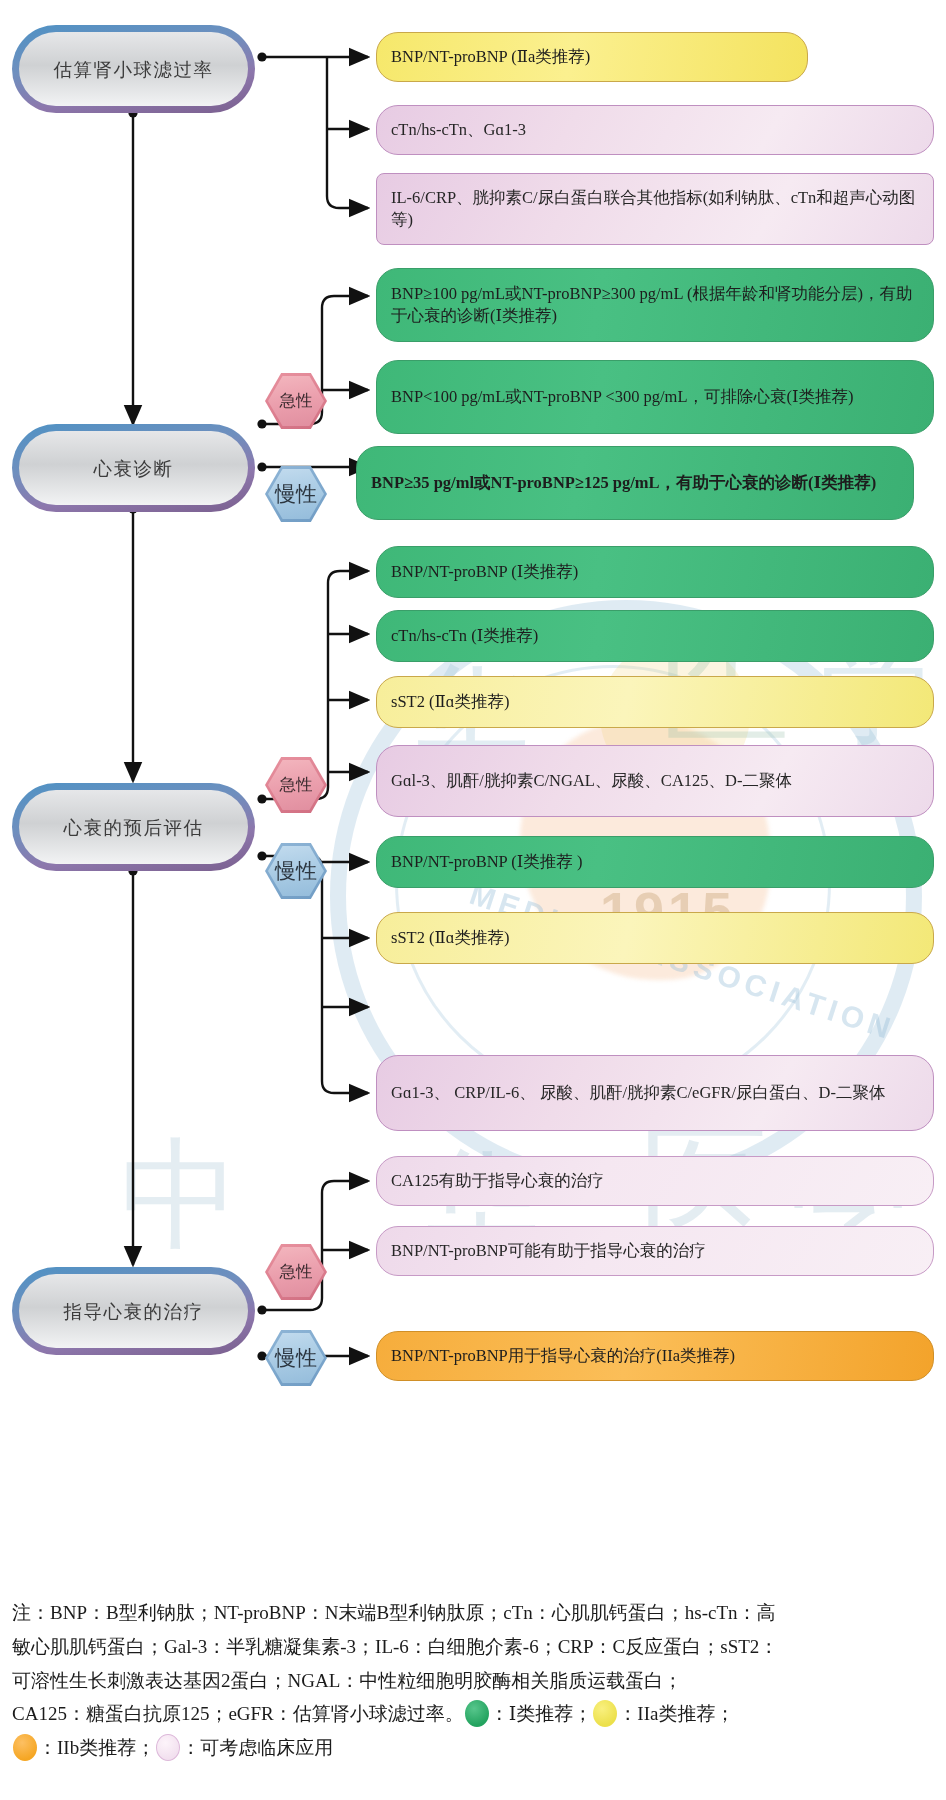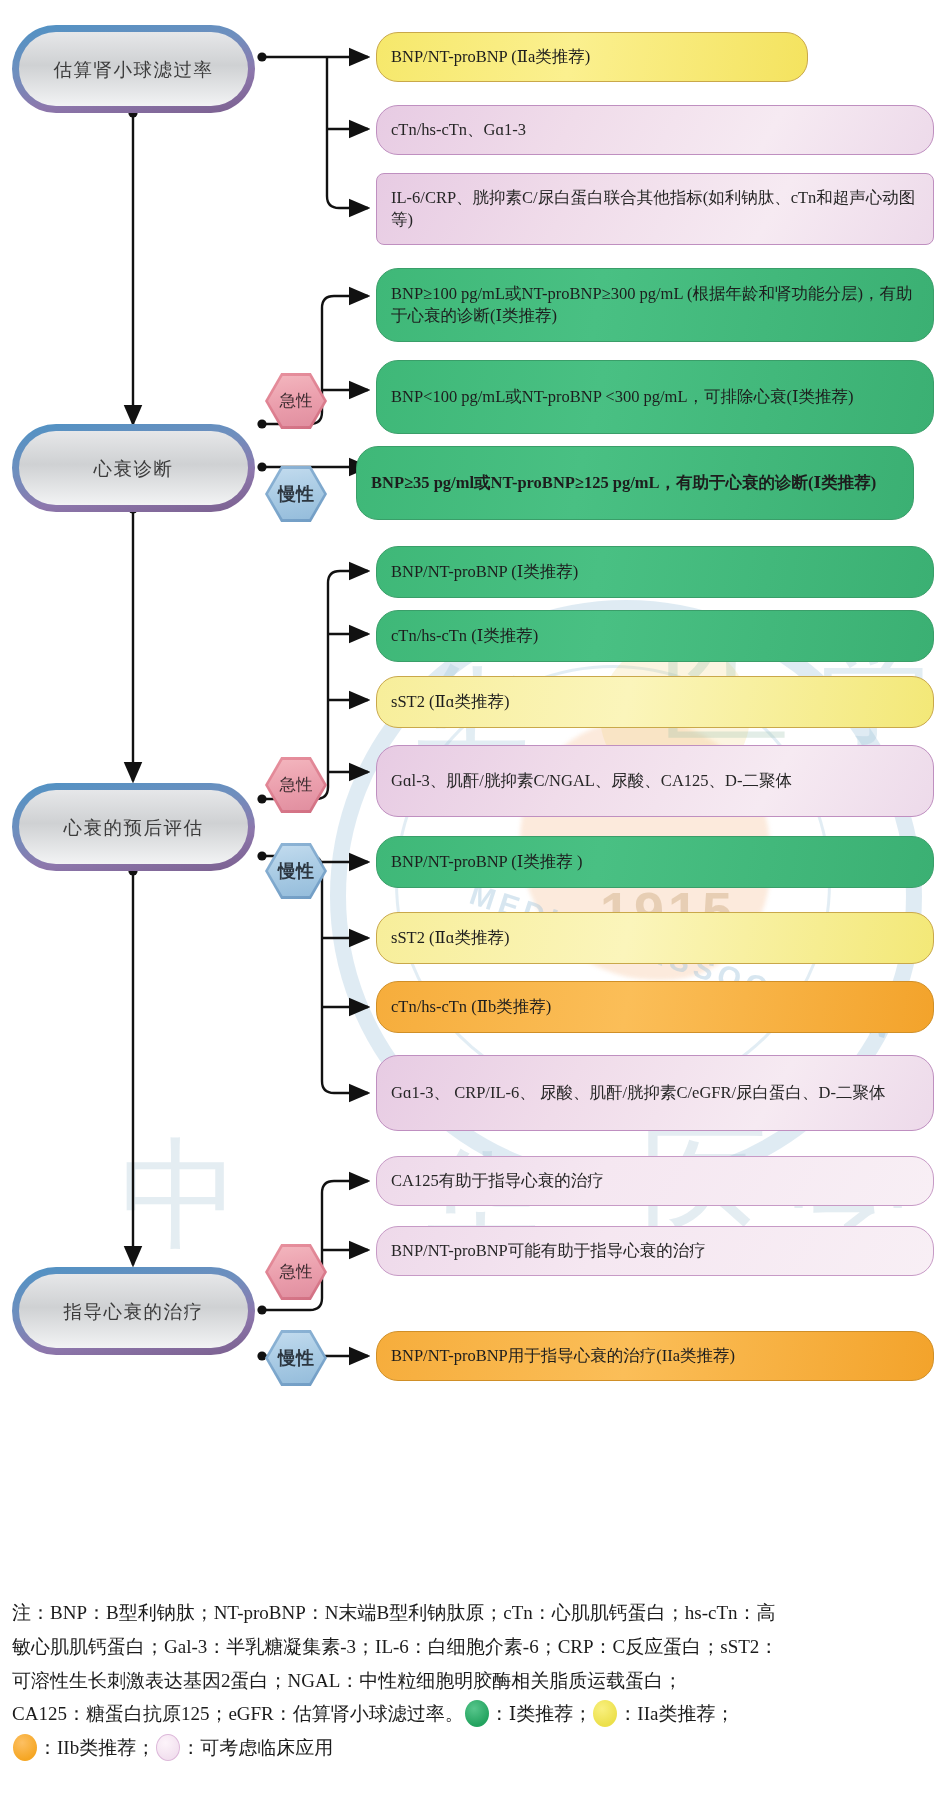--- a/index.html
+++ b/index.html
@@ -99,21 +99,21 @@
   .hex-blue{
     background:linear-gradient(160deg,#8fb5d6 0%,#7ea8cd 55%,#6f9bc3 100%);
     clip-path:polygon(26% 0,74% 0,100% 50%,74% 100%,26% 100%,0 50%);
     position:absolute;inset:0;
   }
   .hex-blue-in{
     position:absolute;left:3px;top:3px;right:3px;bottom:3px;
     clip-path:polygon(26% 0,74% 0,100% 50%,74% 100%,26% 100%,0 50%);
     background:linear-gradient(170deg,#c2dbee 0%,#a9cbe4 50%,#94bcdb 100%);
     display:flex;align-items:center;justify-content:center;
-    font-size:18px;color:#2c3640;font-weight:bold;
+    font-size:21px;color:#2c3640;
   }
 
   
   #wires{position:absolute;left:0;top:0;width:946px;height:1800px;pointer-events:none;}
 
   
   .foot{
     position:absolute;left:12px;top:1598px;width:922px;
     font-size:19px;line-height:1.62;color:#1b1b1b;
     font-family:"Liberation Serif","DejaVu Serif",serif;
@@ -258,21 +258,20 @@
   <div class="box box-green" style="left:376px;top:360px;width:558px;height:74px;">BNP&lt;100 pg/mL或NT-proBNP &lt;300 pg/mL，可排除心衰(Ⅰ类推荐)</div>
   <div class="box box-green" style="left:356px;top:446px;width:558px;height:74px;font-weight:bold;">BNP≥35 pg/ml或NT-proBNP≥125 pg/mL，有助于心衰的诊断(Ⅰ类推荐)</div>
 
   <div class="box box-green" style="left:376px;top:546px;width:558px;height:52px;">BNP/NT-proBNP (Ⅰ类推荐)</div>
   <div class="box box-green" style="left:376px;top:610px;width:558px;height:52px;">cTn/hs-cTn (Ⅰ类推荐)</div>
   <div class="box box-yellow-lt" style="left:376px;top:676px;width:558px;height:52px;">sST2 (Ⅱɑ类推荐)</div>
   <div class="box box-purple" style="left:376px;top:745px;width:558px;height:72px;">Gɑl-3、肌酐/胱抑素C/NGAL、尿酸、CA125、D-二聚体</div>
 
   <div class="box box-green" style="left:376px;top:836px;width:558px;height:52px;">BNP/NT-proBNP (Ⅰ类推荐 )</div>
   <div class="box box-yellow-lt" style="left:376px;top:912px;width:558px;height:52px;">sST2 (Ⅱɑ类推荐)</div>
-  <div class="box box-orange" style="left:376px;top:981px;width:558px;height:52px;">cTn/hs-cTn (Ⅱb类推荐)</div>
   <div class="box box-purple" style="left:376px;top:1055px;width:558px;height:76px;">Gɑ1-3、 CRP/IL-6、 尿酸、肌酐/胱抑素C/eGFR/尿白蛋白、D-二聚体</div>
 
   <div class="box box-purple-lt" style="left:376px;top:1156px;width:558px;height:50px;">CA125有助于指导心衰的治疗</div>
   <div class="box box-purple-lt" style="left:376px;top:1226px;width:558px;height:50px;">BNP/NT-proBNP可能有助于指导心衰的治疗</div>
   <div class="box box-orange" style="left:376px;top:1331px;width:558px;height:50px;">BNP/NT-proBNP用于指导心衰的治疗(IIa类推荐)</div>
 
   <div class="foot">
     <p>注：BNP：B型利钠肽；NT-proBNP：N末端B型利钠肽原；cTn：心肌肌钙蛋白；hs-cTn：高</p>
     <p>敏心肌肌钙蛋白；Gal-3：半乳糖凝集素-3；IL-6：白细胞介素-6；CRP：C反应蛋白；sST2：</p>
     <p>可溶性生长刺激表达基因2蛋白；NGAL：中性粒细胞明胶酶相关脂质运载蛋白；</p>

